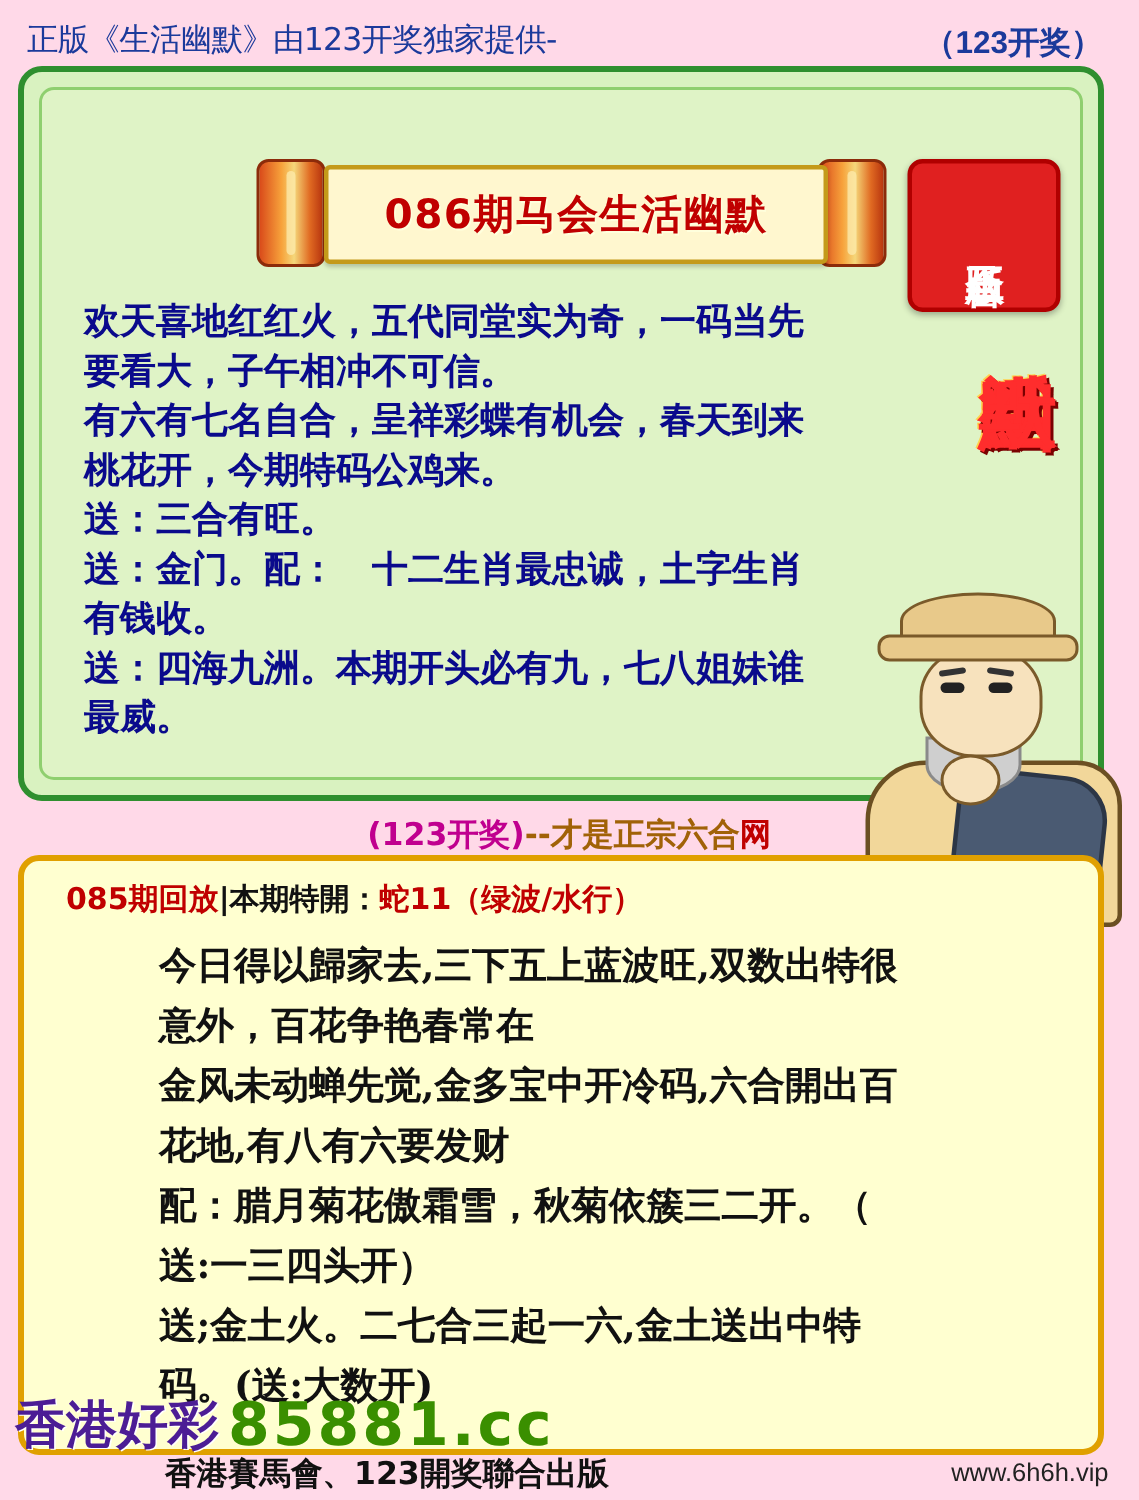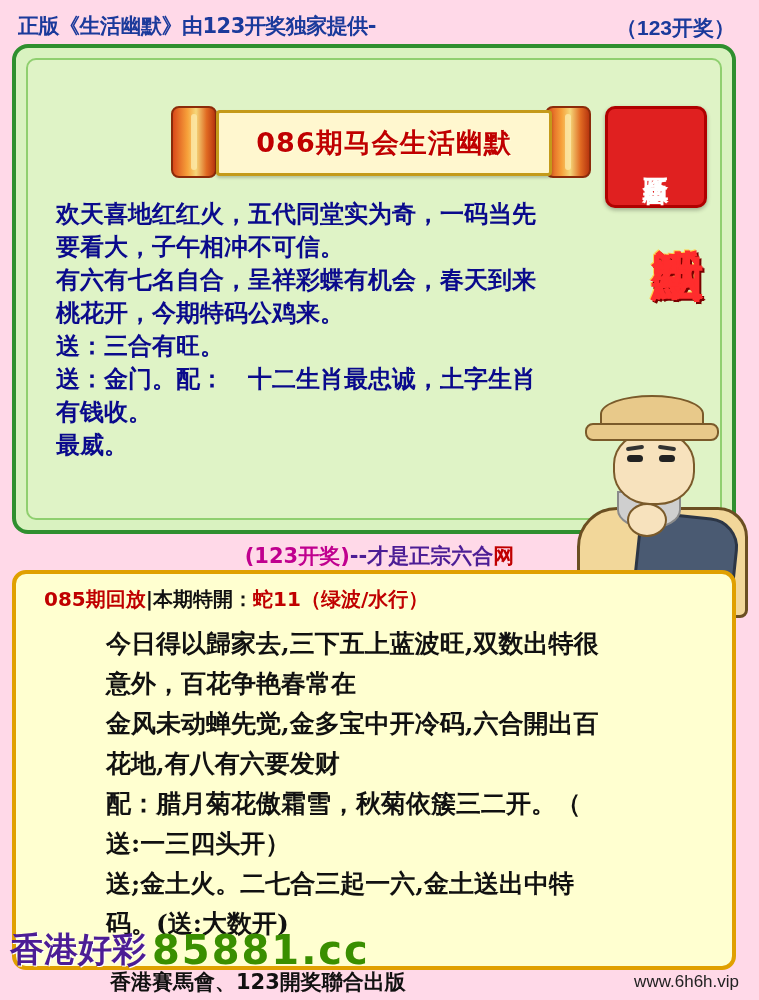--- a/index.html
+++ b/index.html
@@ -9,21 +9,21 @@
     font-family:"Liberation Sans","DejaVu Sans",sans-serif;
     position:relative;
     overflow:hidden;
   }
   .top-bar{
     position:absolute;top:10px;left:0;width:759px;height:32px;
     display:flex;align-items:center;
   }
   .top-left{
     margin-left:18px;
-    font-size:21px;color:#1b3a9b;font-weight:bold;
+    font-size:21px;color:#1b3a9b;font-weight:normal;
     font-family:"DejaVu Sans","Liberation Sans",sans-serif;
     letter-spacing:-0.5px;
   }
   .top-right{
     position:absolute;right:24px;top:4px;
     font-size:21px;color:#1b3a9b;font-weight:bold;
   }
 
   
   .panel{
@@ -141,21 +141,21 @@
     background:#f7e2bd;border:2px solid #7a5a2a;border-radius:50%;
   }
 
   
   .caption{
     position:absolute;left:0;top:542px;width:759px;text-align:center;
     font-size:21px;font-weight:bold;
     font-family:"DejaVu Sans","Liberation Sans",sans-serif;
   }
   .caption .c1{color:#c0008f;}
-  .caption .c2{color:#4c1d95;}
+  .caption .c2{color:#a16207;}
   .caption .c3{color:#c00000;}
 
   
   .panel2{
     position:absolute;left:12px;top:570px;width:724px;height:400px;
     background:#ffffd0;
     border:4px solid #e0a000;
     border-radius:14px;box-sizing:border-box;
   }
   .p2-head{
@@ -226,20 +226,21 @@
   <div class="vtitle">生活幽默</div>
 
   <div class="verse">
     <div>欢天喜地红红火，五代同堂实为奇，一码当先</div>
     <div>要看大，子午相冲不可信。</div>
     <div>有六有七名自合，呈祥彩蝶有机会，春天到来</div>
     <div>桃花开，今期特码公鸡来。</div>
     <div>送：三合有旺。</div>
     <div>送：金门。配：　十二生肖最忠诚，土字生肖</div>
     <div>有钱收。</div>
+    <div>送：四海九洲。本期开头必有九，七八姐妹谁</div>
     <div>最威。</div>
   </div>
 </div>
 
 <div class="figure">
   <div class="body"></div>
   <div class="sash"></div>
   <div class="beard"></div>
   <div class="head">
     <div class="brow l"></div>

